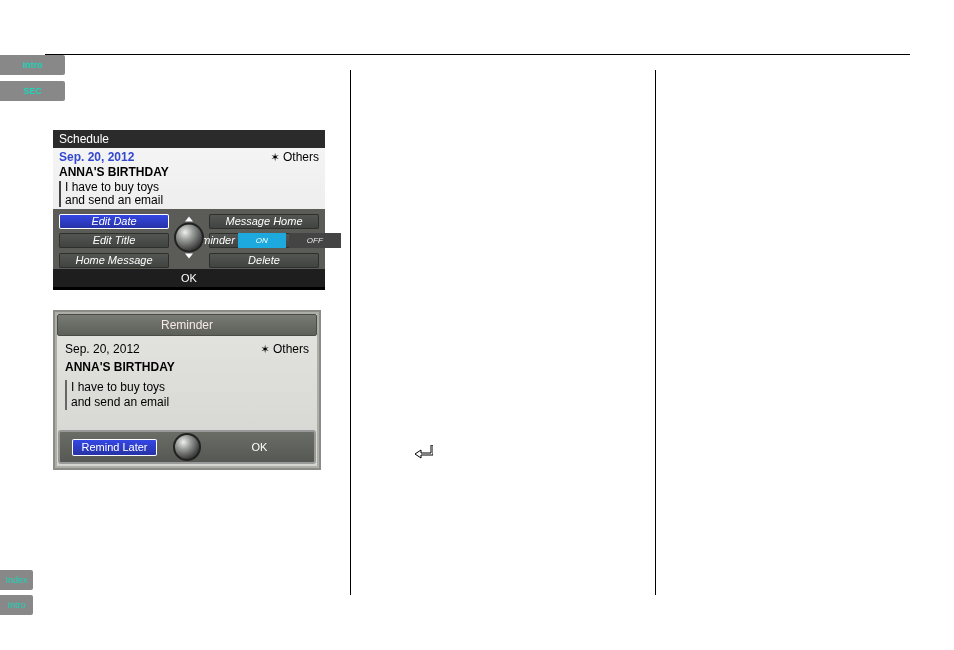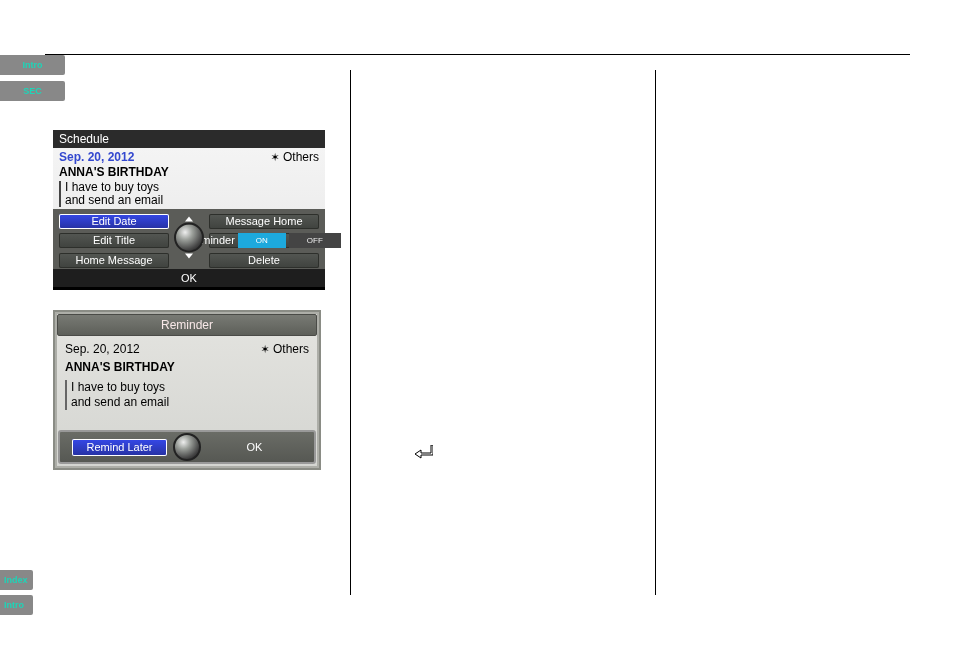--- a/index.html
+++ b/index.html
@@ -30,25 +30,25 @@
   }
   .bottom-tabs {
     position: absolute;
     left: 0;
     top: 570px;
   }
   .bottom-tab {
     background: #888;
     color: #1ed5b8;
     font-size: 9px;
-    font-weight: bold;
+    font-weight: normal;
     padding: 5px 4px;
     margin-bottom: 5px;
     width: 25px;
-    text-align: left;
+    text-align: center;
     border-radius: 0 2px 2px 0;
   }
   .hr-top {
     position: absolute;
     left: 45px;
     top: 54px;
     width: 865px;
     height: 1px;
     background: #000;
   }
@@ -98,20 +98,21 @@
     background:#5b5c58;
     position:relative;
     height: 60px;
   }
   .ss1-menu-grid {
     display:flex;
     flex-wrap:wrap;
     justify-content:space-between;
     padding:4px 6px;
     height:58px;
+    font-style:italic;
   }
   .ss1-btn {
     width: 110px;
     height: 15px;
     line-height:15px;
     text-align:center;
     color:#fff;
     font-size:11px;
     border-radius:2px;
     background: linear-gradient(#545753,#3f423e);
@@ -189,21 +190,21 @@
     height:30px;
     background: linear-gradient(#6a6c66,#565853);
     border:2px solid #999;
     border-radius:3px;
     display:flex;
     align-items:center;
     justify-content:space-between;
     padding: 0 12px;
   }
   .ss2-btn {
-    width: 95px;
+    width: 85px;
     height:17px;
     line-height:17px;
     text-align:center;
     border-radius:2px;
     font-size:11px;
     color:#fff;
   }
   .ss2-btn.highlight {
     background: linear-gradient(#3548e8,#2631a2);
     box-shadow: inset 0 0 0 1px #fff;

